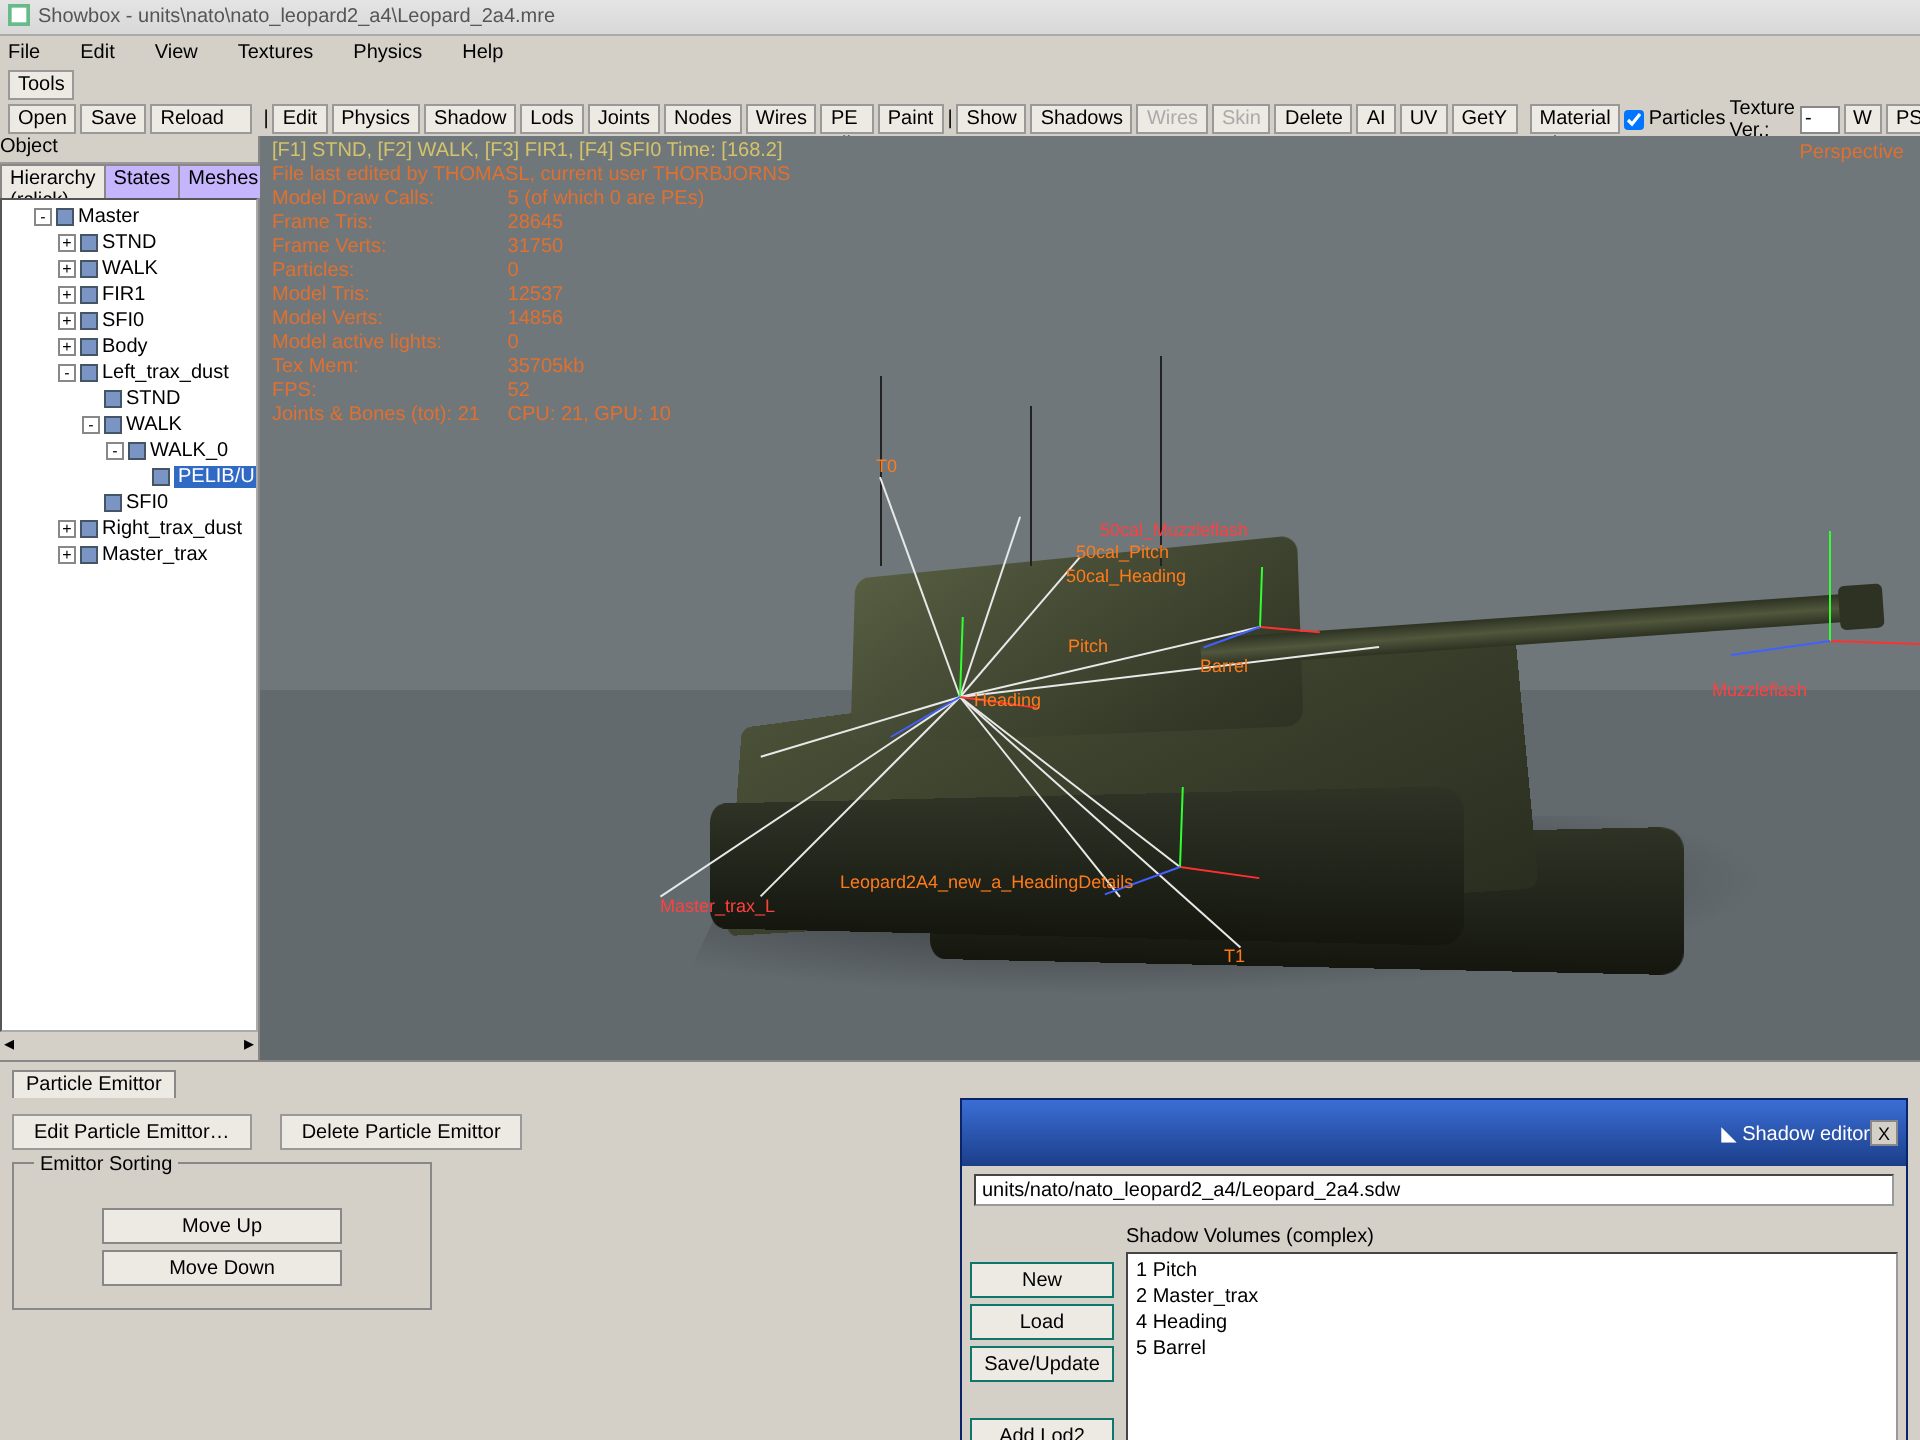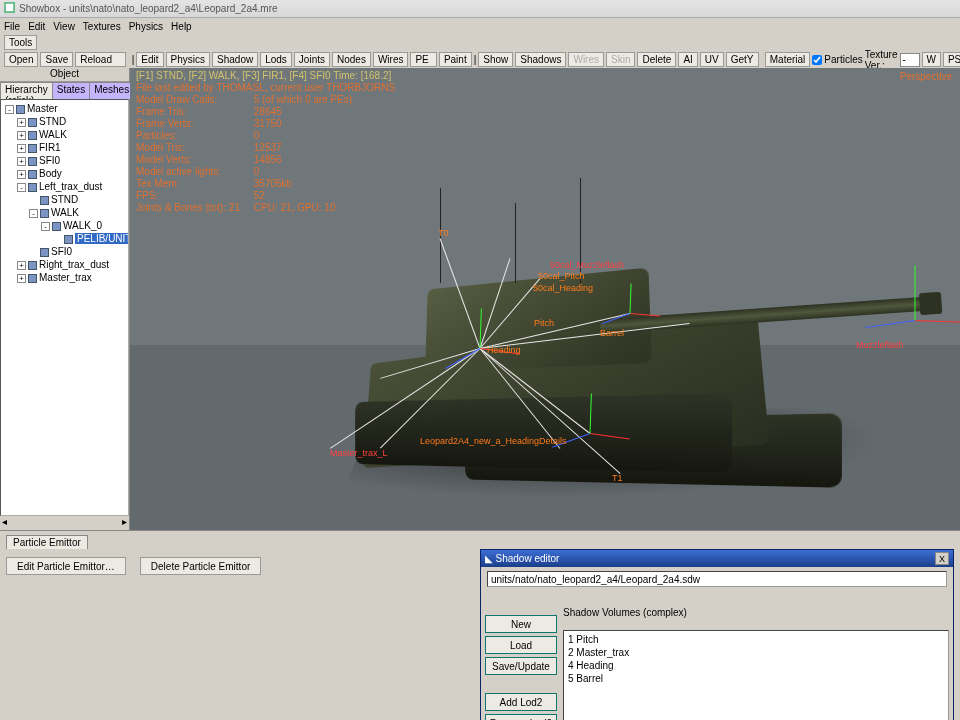--- a/index.html
+++ b/index.html
@@ -1,35 +1,35 @@
 <!DOCTYPE html>
 <html><head>
 <meta charset="utf-8">
 <style>
   * { box-sizing:border-box; margin:0; padding:0; font-family:Tahoma,Arial,sans-serif; }
   body { width:960px; height:720px; overflow:hidden; background:#d4d0c8; font-size:10px; color:#000; }
   .titlebar { height:18px; background:linear-gradient(#e4e4e4,#d8d8d8); border-bottom:1px solid #aaa; display:flex; align-items:center; padding:0 4px; gap:4px; color:#555; font-size:10px; }
   .titlebar .icon svg{width:11px;height:11px}
-  .menubar { height:16px; display:flex; align-items:center; padding:0 4px; gap:8px; font-size:10px; }
+  .menubar { height:16px; display:flex; align-items:center; padding:0 4px; gap:20px; font-size:10px; }
   .menubar span{cursor:default}
   .toolrow { height:17px; display:flex; align-items:center; padding:0 4px; gap:2px; font-size:10px; }
   .btn { background:#eceae3; border:1px solid #999; padding:0 4px; height:15px; line-height:13px; font-size:10px; cursor:default; }
   .sep { width:4px; }
   .field { background:#fff; border:1px solid #888; height:14px; padding:0 2px; font-size:10px; display:inline-flex; align-items:center; min-width:20px; }
   .chk { display:inline-flex; align-items:center; gap:2px; }
   .chk input{width:10px;height:10px}
   .toolbar2 { display:flex; align-items:center; justify-content:space-between; height:17px; padding:0 4px; }
   .tb2-left,.tb2-right{display:flex;align-items:center;gap:2px}
   .main { display:flex; height:462px; }
   .sidebar { width:130px; background:#d4d0c8; border-right:1px solid #888; display:flex; flex-direction:column; }
-  .sidebar-header{height:14px;text-align:center;font-size:10px;border-bottom:1px solid #999;background:#d4d0c8}
+  .sidebar-header{height:14px;text-align:left;font-size:10px;border-bottom:1px solid #999;background:#d4d0c8}
   .tabs { display:flex; height:17px; font-size:10px; }
   .tab { border:1px solid #888; border-bottom:none; padding:1px 4px; background:#c4b5fd; margin-right:-1px; }
   .tab.active{background:#eceae3}
-  .tree { flex:1; background:#fff; border:1px inset #aaa; overflow:hidden; font-size:10px; line-height:13px; padding:2px 0; }
+  .tree { flex:1; background:#fff; border:1px inset #aaa; overflow:hidden; font-size:10px; line-height:13px; padding:2px 12px; }
   .tn { white-space:nowrap; padding-left:4px; }
   .tn .exp{display:inline-block;width:9px;height:9px;border:1px solid #888;text-align:center;line-height:7px;font-size:8px;margin-right:2px;background:#fff}
   .tn .ic{display:inline-block;width:9px;height:9px;background:#7a94c4;border:1px solid #456;margin-right:2px;vertical-align:middle}
   .tn.sel span.lbl{background:#316ac5;color:#fff;padding:0 2px}
   .d1{padding-left:16px}.d2{padding-left:28px}.d3{padding-left:40px}.d4{padding-left:52px}
   .sb-bottom{height:14px;display:flex;justify-content:space-between;padding:0 2px}
   .sb-bottom span{font-size:10px}
   .viewport { flex:1; position:relative; background:linear-gradient(#6f777b 0%,#6f777b 60%,#636a6e 60%,#636a6e 100%); overflow:hidden; }
   .stats { position:absolute; top:2px; left:6px; font-size:10px; line-height:12px; }
   .stats .h1{color:#d4c36a;font-weight:normal}
@@ -58,29 +58,29 @@
 
   .bottom { height:207px; display:flex; background:#d4d0c8; border-top:1px solid #888; }
   .bl { width:480px; padding:4px 6px; }
   .panel-tab{display:inline-block;border:1px solid #888;border-bottom:none;padding:1px 6px;background:#eceae3;font-size:10px}
   .bl-buttons{margin:8px 0 6px;display:flex;gap:14px}
   .groupbox{border:1px solid #888;padding:8px 10px;width:210px}
   .groupbox legend,.gb-title{font-size:10px;position:relative;top:-13px;background:#d4d0c8;padding:0 3px;display:inline-block}
   .bl .wbtn{display:block;width:120px;margin:3px auto;background:#eceae3;border:1px solid #888;height:18px;font-size:10px}
   .br { flex:1; position:relative; }
   .dlg { position:absolute; left:0; top:18px; right:6px; bottom:4px; border:1px solid #0a246a; background:#d4d0c8; }
-  .dlg-title{height:17px;background:linear-gradient(#3b6ed5,#1b3e89);color:#fff;font-size:10px;display:flex;align-items:center;padding:0 4px;justify-content:space-between}
+  .dlg-title{height:33px;background:linear-gradient(#3b6ed5,#1b3e89);color:#fff;font-size:10px;display:flex;align-items:center;padding:0 4px;justify-content:flex-end}
   .dlg-title .x{width:14px;height:13px;background:#d4d0c8;color:#000;text-align:center;line-height:12px;border:1px solid #888;font-size:9px}
   .dlg-body{padding:4px;display:flex;gap:6px;height:calc(100% - 17px)}
   .dlg-path{width:100%;background:#fff;border:1px inset #999;height:16px;font-size:10px;padding:1px 3px;margin-bottom:4px}
   .dlg-left{width:72px;display:flex;flex-direction:column;gap:3px;padding-top:20px}
   .dlg-left button{height:18px;font-size:10px;background:#eceae3;border:1px solid #0f766e}
   .dlg-left .gap{height:12px}
   .dlg-right{flex:1;display:flex;flex-direction:column}
-  .sv-title{font-size:10px;margin:12px 0}
+  .sv-title{font-size:10px;margin:2px 0}
   .sv-list{flex:1;background:#fff;border:1px inset #999;font-size:10px;padding:2px 4px;line-height:13px}
 </style>
 </head>
 <body>
 
 <div class="titlebar">
   <span class="icon">
     <svg viewBox="0 0 12 12">
         <rect width="12" height="12" fill="#6b8"></rect>
         <rect x="2" y="2" width="8" height="8" fill="#fff"></rect>
@@ -251,20 +251,25 @@
   </div>
 </div>
 
 <div class="bottom">
   <div class="bl">
     <div class="panel-tab">Particle Emittor</div>
     <div class="bl-buttons">
       <button class="btn" style="height:18px;padding:0 10px">Edit Particle Emittor…</button>
       <button class="btn" style="height:18px;padding:0 10px">Delete Particle Emittor</button>
     </div>
+    <div class="groupbox">
+      <span class="gb-title">Emittor Sorting</span>
+      <button class="wbtn">Move Up</button>
+      <button class="wbtn">Move Down</button>
+    </div>
   </div>
 
   <div class="br">
     <div class="dlg">
       <div class="dlg-title">
         <span>◣ <span>Shadow editor</span></span>
         <span class="x">X</span>
       </div>
       <div style="padding:4px 6px 0">
         <input class="dlg-path" value="units/nato/nato_leopard2_a4/Leopard_2a4.sdw" style="">

